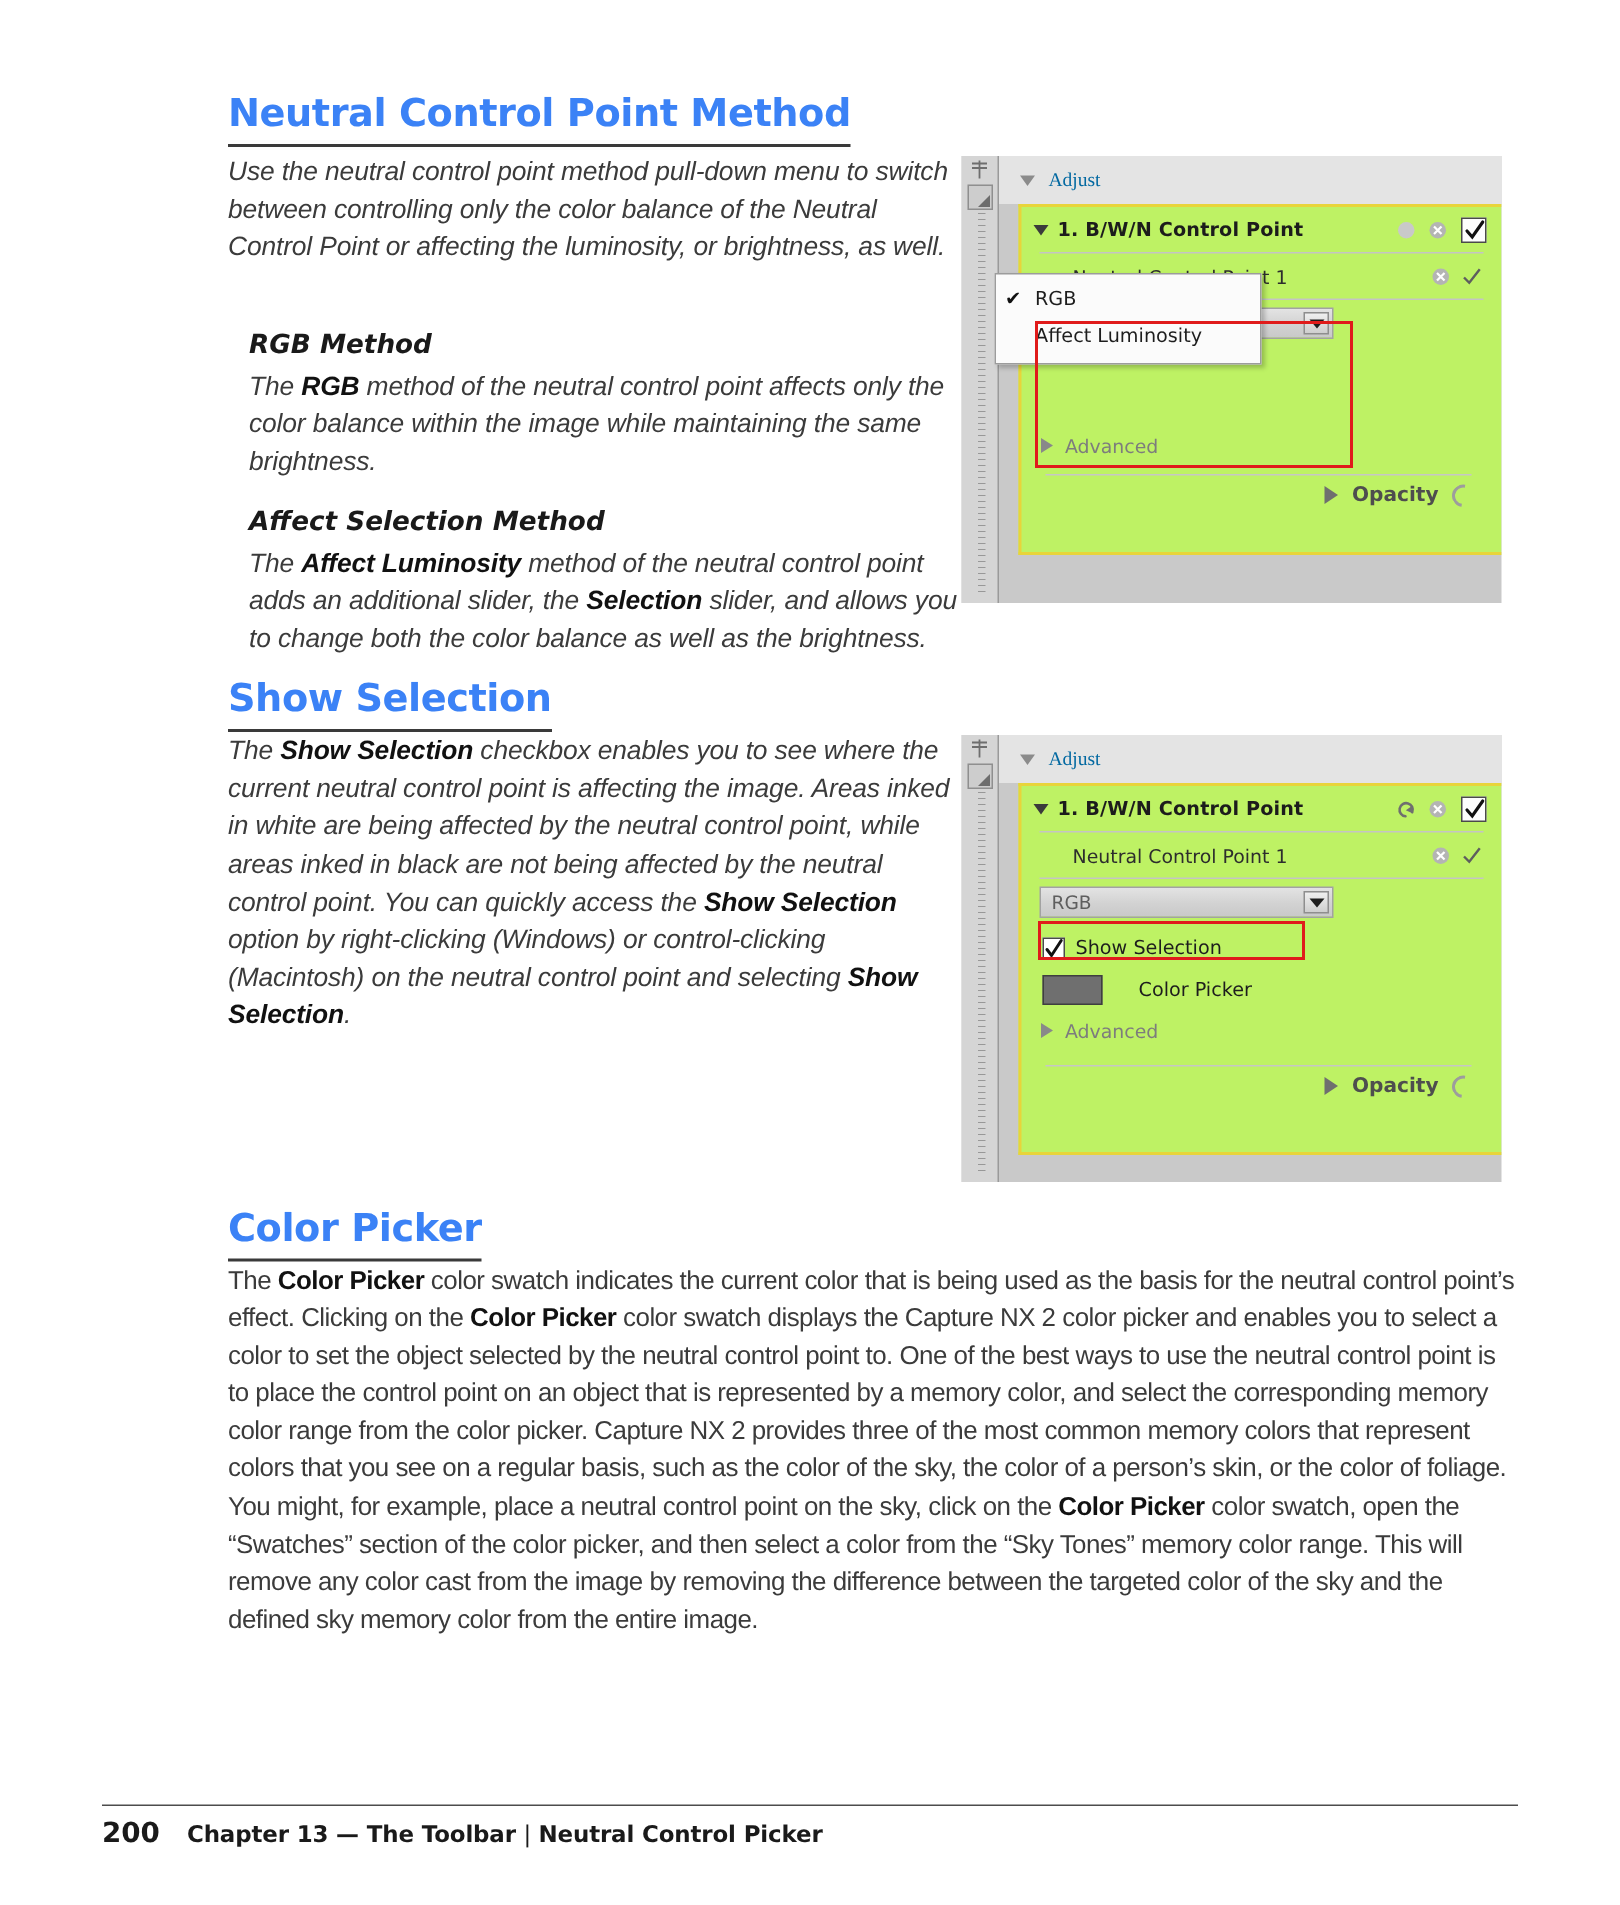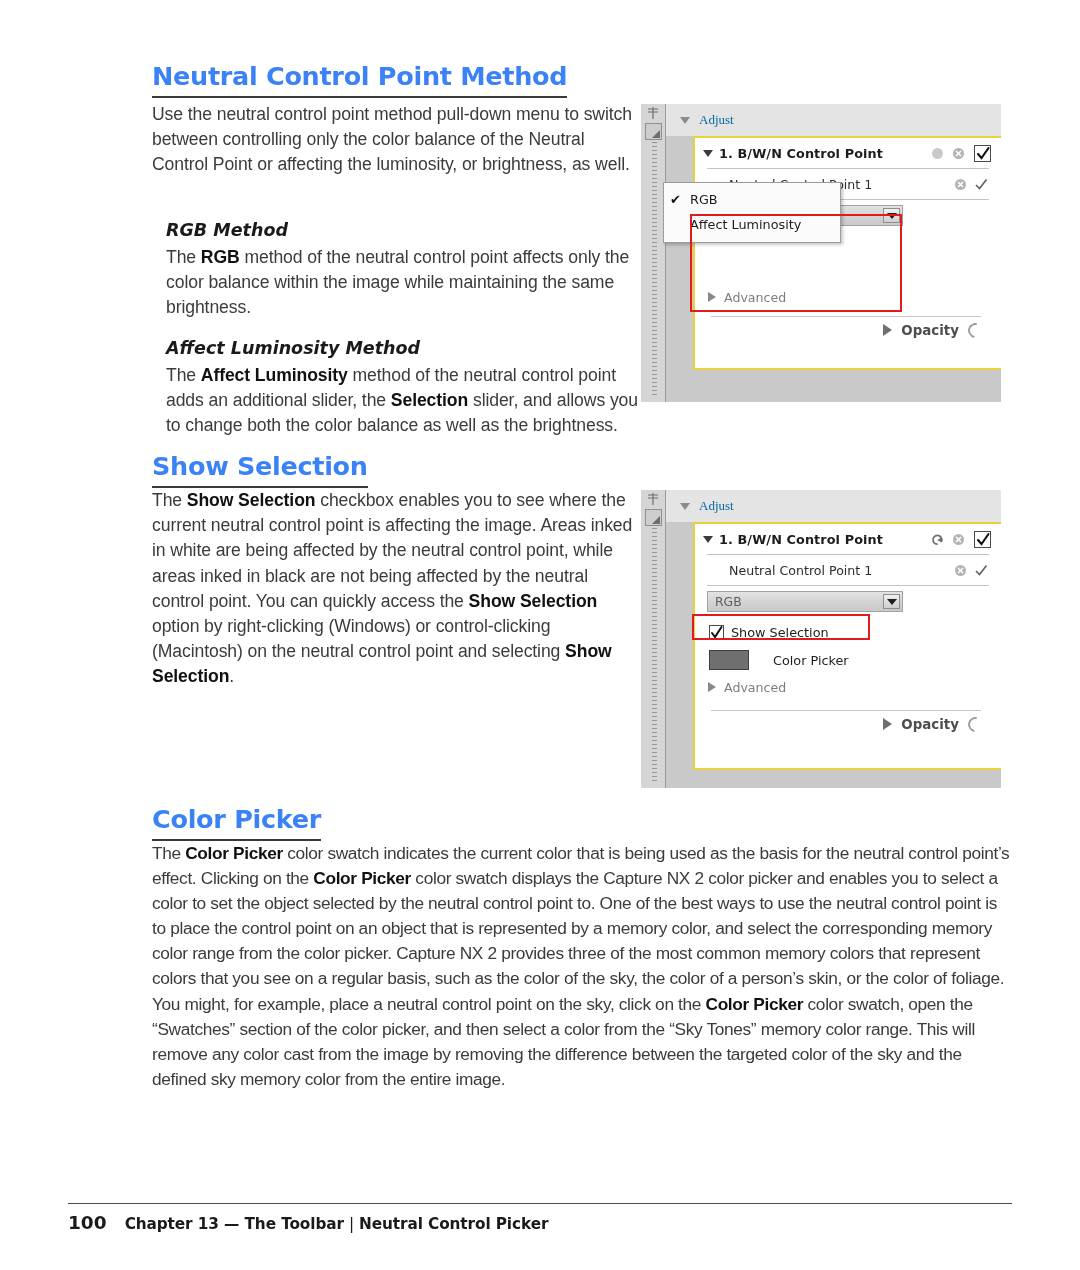--- a/index.html
+++ b/index.html
@@ -46,20 +46,21 @@
     margin: 0 0 1px 0;
     line-height: 1.2;
   }
 
   p.body {
     font-size: 17.6px;
     line-height: 25.2px;
     color: #3b3b3b;
     margin: 0;
     letter-spacing: -0.1px;
+    font-style: italic;
   }
   p.body b { color: #111; font-weight: bold; }
 
   p.body-wide {
     font-size: 17.3px;
     line-height: 25.1px;
     color: #3b3b3b;
     margin: 0;
     letter-spacing: -0.35px;
   }
@@ -186,23 +187,23 @@
   }
   .adjust-bar .lbl {
     font-size: 13px;
     color: #0369a1;
     font-family: Liberation Serif, serif;
   }
 
   
   .step-box {
     position: absolute;
-    left: 52px; top: 32px;
+    left: 38px; top: 32px;
     right: 0;
-    background: #ffffff;
+    background: #bef264;
     border: 2px solid #e8d43a;
     border-right: none;
     box-sizing: border-box;
     text-align: center;
   }
   .shot-1 .step-box { height: 234px; }
   .shot-2 .step-box { height: 248px; }
 
   .step-head {
     height: 30px;
@@ -454,21 +455,21 @@
 
   <div class="blk-rgb-head">
     <h3 class="sub-head">RGB Method</h3>
   </div>
 
   <div class="blk-rgb-body">
     <p class="body"><span>The </span><b>RGB</b><span> method of the neutral control point affects only the color balance within the image while maintaining the same brightness.</span></p>
   </div>
 
   <div class="blk-al-head">
-    <h3 class="sub-head">Affect Luminosity Method</h3>
+    <h3 class="sub-head">Affect Selection Method</h3>
   </div>
 
   <div class="blk-al-body">
     <p class="body"><span>The </span><b>Affect Luminosity</b><span> method of the neutral control point adds an additional slider, the </span><b>Selection</b><span> slider, and allows you to change both the color balance as well as the brightness.</span></p>
   </div>
 
   <div class="blk-ss-head">
     <h2 class="section-head">Show Selection</h2>
   </div>
 
@@ -679,17 +680,17 @@
           <span class="knob"></span>
         </div>
       </div>
     </div>
 
     <div class="redbox redbox-2"></div>
   </div>
 
   <div class="footer-rule"></div>
   <div class="footer">
-    <span class="pageno">100</span>
+    <span class="pageno">200</span>
     <span class="crumb"><span>Chapter 13 — The Toolbar</span><span class="bar">|</span><span>Neutral Control Picker</span></span>
   </div>
 
 </div>
 
 </body></html>

